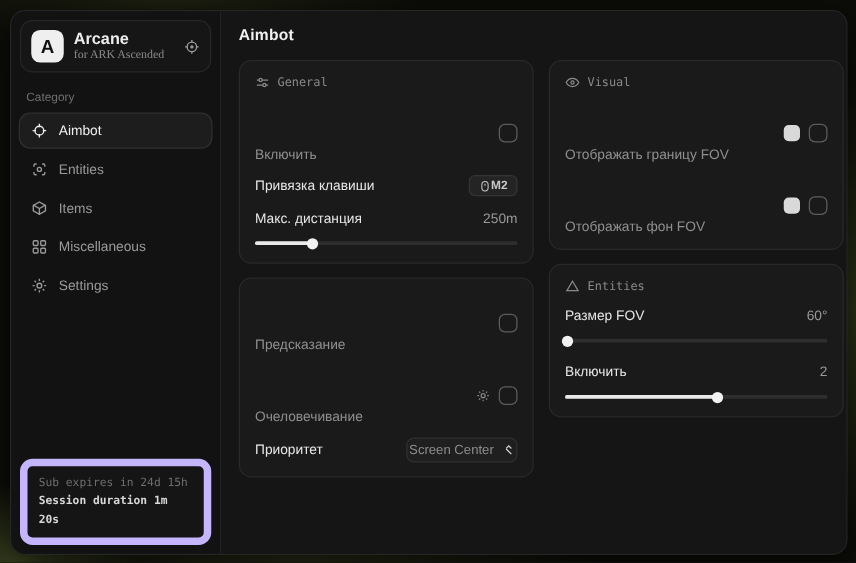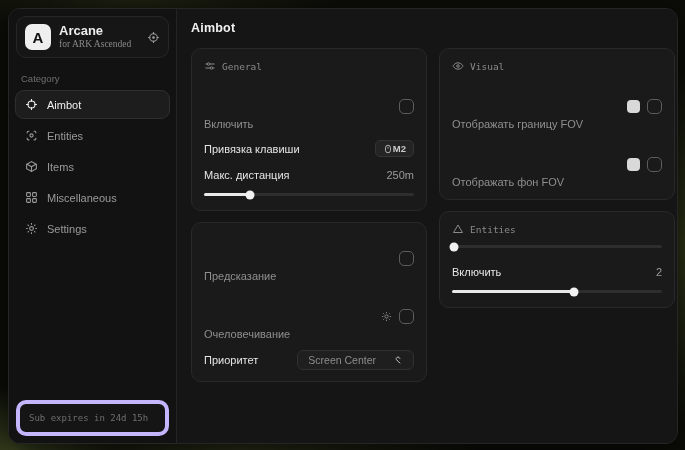--- a/index.html
+++ b/index.html
@@ -35,21 +35,21 @@
   .cat{color:#6f6f6f;font-size:9.5px;margin:8px 12px 6px;}
   .nav{display:flex;flex-direction:column;gap:2px;padding:0 6px;}
   .nav-item{
     display:flex;align-items:center;gap:9px;padding:7px 9px;border-radius:9px;
     color:#9a9a9a;font-size:11px;border:1px solid transparent;cursor:default;
   }
   .nav-item.active{background:#1d1d1d;border-color:#2f2f2f;color:#efefef;}
   .nav-item .ic{display:flex;color:inherit;}
   .sb-spacer{flex:1;}
   .sb-foot{
-    margin:7px;border:4px solid #c4b5fd;border-radius:10px;background:#151515;
+    margin:7px;border:6px solid #c4b5fd;border-radius:10px;background:#151515;
     padding:7px 9px;font-family:"DejaVu Sans Mono",monospace;line-height:1.6;
   }
   .sb-foot .l1{color:#6e6e6e;font-size:9px;}
   .sb-foot .l2{color:#d8d8d8;font-size:9px;font-weight:bold;}
   
   .main{flex:1;background:#151515;padding:12px 14px;display:flex;flex-direction:column;}
   .page-title{color:#f1f1f1;font-size:12.5px;font-weight:bold;letter-spacing:.2px;}
   .tabs{display:flex;gap:6px;margin-top:12px;}
   .tab{
     font-size:10.5px;padding:4px 11px;border-radius:7px;border:1px solid #232323;
@@ -75,22 +75,22 @@
   .checkbox{
     width:15px;height:15px;border:1.5px solid #5d5d5d;border-radius:5px;
     background:transparent;box-sizing:border-box;
   }
   .swatch{width:13px;height:13px;border-radius:4px;background:#d9d9d9;}
   .chip{
     display:flex;align-items:center;background:#242424;border:1px solid #343434;
     border-radius:5px;padding:2px 7px;color:#c9c9c9;font-size:9.5px;font-weight:bold;
   }
   .select{
-    display:flex;align-items:center;gap:17px;background:#1f1f1f;border:1px solid #303030;
-    border-radius:6px;padding:3px 10px;color:#8d8d8d;font-size:10.5px;
+    display:flex;align-items:center;gap:7px;background:#1f1f1f;border:1px solid #303030;
+    border-radius:6px;padding:3px 1px;color:#8d8d8d;font-size:10.5px;
   }
   .select .chev{color:#d0d0d0;display:flex;}
   .slider{position:relative;height:9px;display:flex;align-items:center;margin-top:-3px;}
   .track{width:100%;height:3px;border-radius:2px;background:#2e2e2e;}
   .fill{position:absolute;left:0;height:3px;border-radius:2px;background:#e9e9e9;}
   .thumb{
     position:absolute;top:50%;width:9px;height:9px;border-radius:50%;
     background:#f2f2f2;transform:translate(-50%,-50%);
   }
   .gear-mini{color:#8a8a8a;display:flex;}
@@ -176,20 +176,21 @@
           </svg>
         </span>
         <span>Settings</span>
       </div>
     </div>
 
     <div class="sb-spacer"></div>
 
     <div class="sb-foot">
       <div class="l1">Sub expires in 24d 15h</div>
+      <div class="l2">Session duration 1m 20s</div>
     </div>
   </div>
 
   <div class="main">
     <div class="page-title">Aimbot</div>
 
 
     <div class="grid">
 
       <div class="col">
@@ -295,20 +296,24 @@
 
         <div class="card">
           <div class="card-h">
             <span>
               <svg width="12" height="12" viewBox="0 0 24 24" fill="none" stroke="currentColor" stroke-width="2">
                 <path d="M12 4 21 19H3L12 4z"></path>
               </svg>
             </span>
             <span>Entities</span>
           </div>
+          <div class="row">
+            <span class="lbl bright">Размер FOV</span>
+            <span class="val">60°</span>
+          </div>
           <div class="slider">
             <div class="track"></div>
             <div class="fill" style="width: 1%;"></div>
             <div class="thumb" style="left: 1%;"></div>
           </div>
           <div class="row" style="margin-top:3px;">
             <span class="lbl bright">Включить</span>
             <span class="val">2</span>
           </div>
           <div class="slider">

